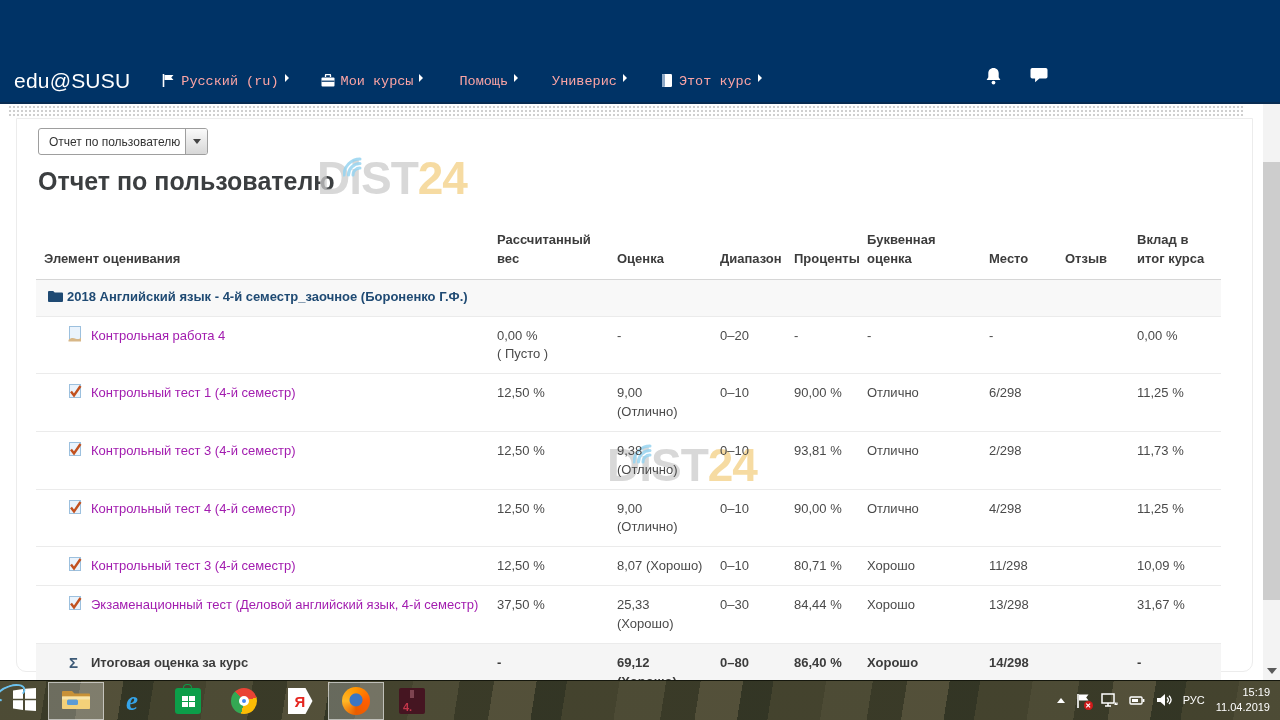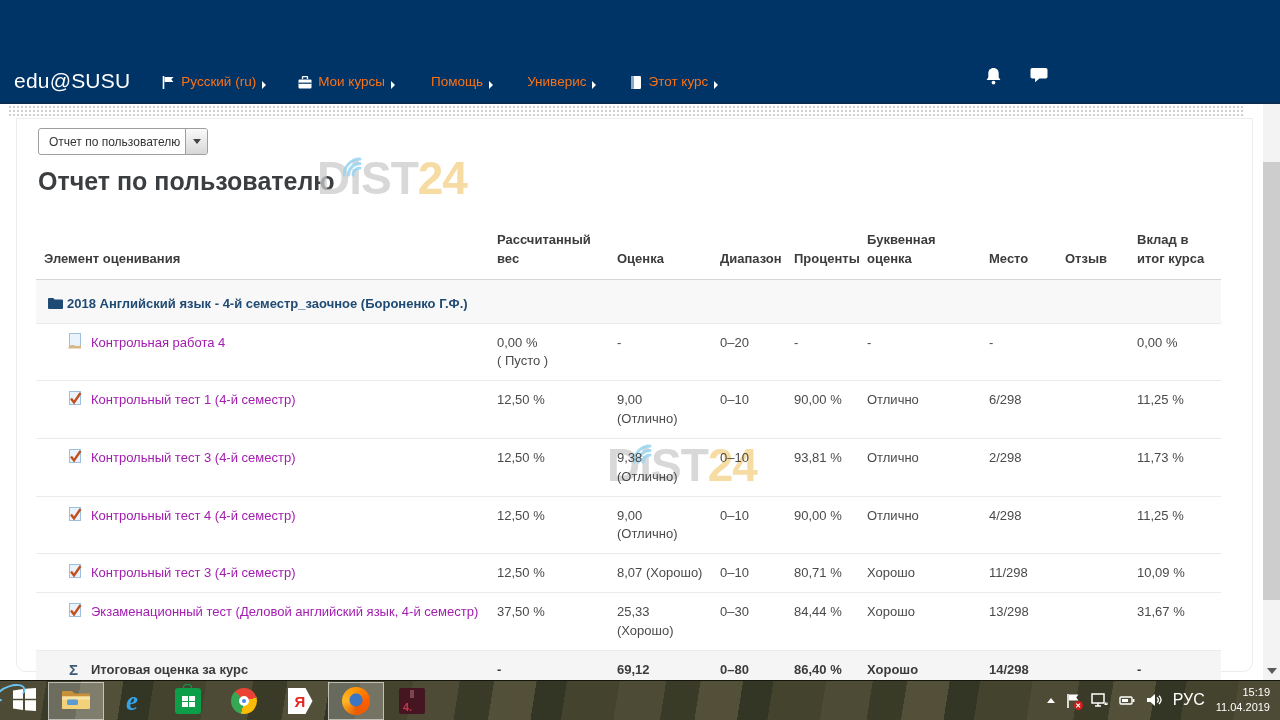--- a/index.html
+++ b/index.html
@@ -4,21 +4,21 @@
 <style>
   * { box-sizing: border-box; margin: 0; padding: 0; }
   html,body { width:1280px; height:720px; overflow:hidden; }
   body { font-family:"Liberation Sans", sans-serif; background:#ffffff; position:relative; }
 
   
   .navbar { position:absolute; top:0; left:0; width:1280px; height:104px;
             background:#003366; border-bottom:2px solid #082c52; z-index:5; }
   .nav-row { position:absolute; left:14px; bottom:9px; display:flex; align-items:center; color:#fff; }
   .brand { font-size:21px; color:#fff; margin-right:32px; letter-spacing:.2px; }
-  .nav-item { display:flex; align-items:flex-end; font-size:13.5px; color:#f97316; cursor:pointer; }
+  .nav-item { display:flex; align-items:flex-start; font-size:13.5px; color:#fca5a5; cursor:pointer;font-family:Liberation Mono, monospace; }
   .nav-item .ni-icon { margin-right:6px; display:inline-flex; }
   .m1{margin-right:32px}.m2{margin-right:36px}.m3{margin-right:34px}.m4{margin-right:34px}
   .caret { display:inline-block; width:0; height:0; margin-left:6px;
            border-left:4px solid #fff; border-top:4px solid transparent; border-bottom:4px solid transparent; }
   .nav-actions { position:absolute; right:232px; bottom:13px; display:flex; gap:28px; }
 
   
   .dots { position:absolute; top:105px; left:8px; width:1237px; height:13px;
           background-image:radial-gradient(circle,#cfcfcf 1px, transparent 1.3px);
           background-size:4px 4px; background-color:#fff; }
@@ -45,21 +45,21 @@
   
   .tbl-wrap { position:absolute; left:19px; top:112px; z-index:1; }
   table { border-collapse:collapse; table-layout:fixed; width:1185px; font-size:13px; color:#4a4a4a; }
   th { text-align:left; vertical-align:bottom; font-size:13px; color:#3c3c3c;
        padding:0 8px 10px 8px; border-bottom:1px solid #d6d6d6; line-height:1.45; }
   td { vertical-align:top; padding:10px 8px 9px 8px; border-bottom:1px solid #ebebeb;
        white-space:pre-line; line-height:1.45; }
   td.name { padding-left:55px; position:relative; }
   td.name .row-icon { position:absolute; left:31px; top:9px; }
   tr.category td { background:#f8f8f8; font-weight:bold; color:#1f4a73;
-                   padding:15px 8px 8px 12px; border-top:1px solid #e6e6e6; }
+                   padding:8px 8px 8px 12px; border-top:1px solid #e6e6e6; }
   tr.category .cat-icon { display:inline-block; vertical-align:-1px; margin-right:4px; }
   a.item-link { color:#a21caf; text-decoration:none; }
   tr.total td { background:#f5f5f5; font-weight:bold; color:#3c3c3c; border-bottom:none; }
   tr.total td:last-child { border-radius:0 0 8px 0; }
   tr.total td:first-child { border-radius:0 0 0 8px; }
   .sigma { font-size:15px; font-weight:bold; color:#3d5a77; position:absolute; left:33px; top:8px; }
 
   
   .scrollbar { position:absolute; right:0; top:104px; width:17px; height:576px; background:#f3f3f3; z-index:6; }
   .sb-thumb { position:absolute; left:0; top:58px; width:17px; height:438px; background:#cdcdcd; }
@@ -104,21 +104,21 @@
   .app4-slot { position:absolute; left:11px; top:2px; width:4px; height:8px; background:#7e4450; }
   .app4-num { position:absolute; left:4px; bottom:1px; font-size:11px; font-weight:bold; color:#c4364a; }
 
   .tray { position:absolute; right:0; bottom:0; height:40px; display:flex; align-items:center;
           gap:11px; padding-right:10px; color:#fff; z-index:11; }
   .tray-caret { width:0; height:0; border-bottom:5px solid #fff;
                 border-left:4px solid transparent; border-right:4px solid transparent; cursor:pointer; }
   .tray-icon { display:inline-flex; cursor:pointer; position:relative; }
   .flag-badge { position:absolute; right:-3px; bottom:-2px; width:9px; height:9px; border-radius:50%;
                 background:#d11a1a; color:#fff; font-size:7px; line-height:9px; text-align:center; font-weight:bold; }
-  .tray-lang { font-size:16px; cursor:pointer; }
+  .tray-lang { font-size:11px; cursor:pointer; }
   .tray-clock { font-size:11px; text-align:right; line-height:1.35; cursor:pointer; }
 </style>
 </head>
 <body>
 
 <div class="navbar">
   <div class="nav-row">
     <span class="brand">edu@SUSU</span>
 
     <span class="nav-item m1">

